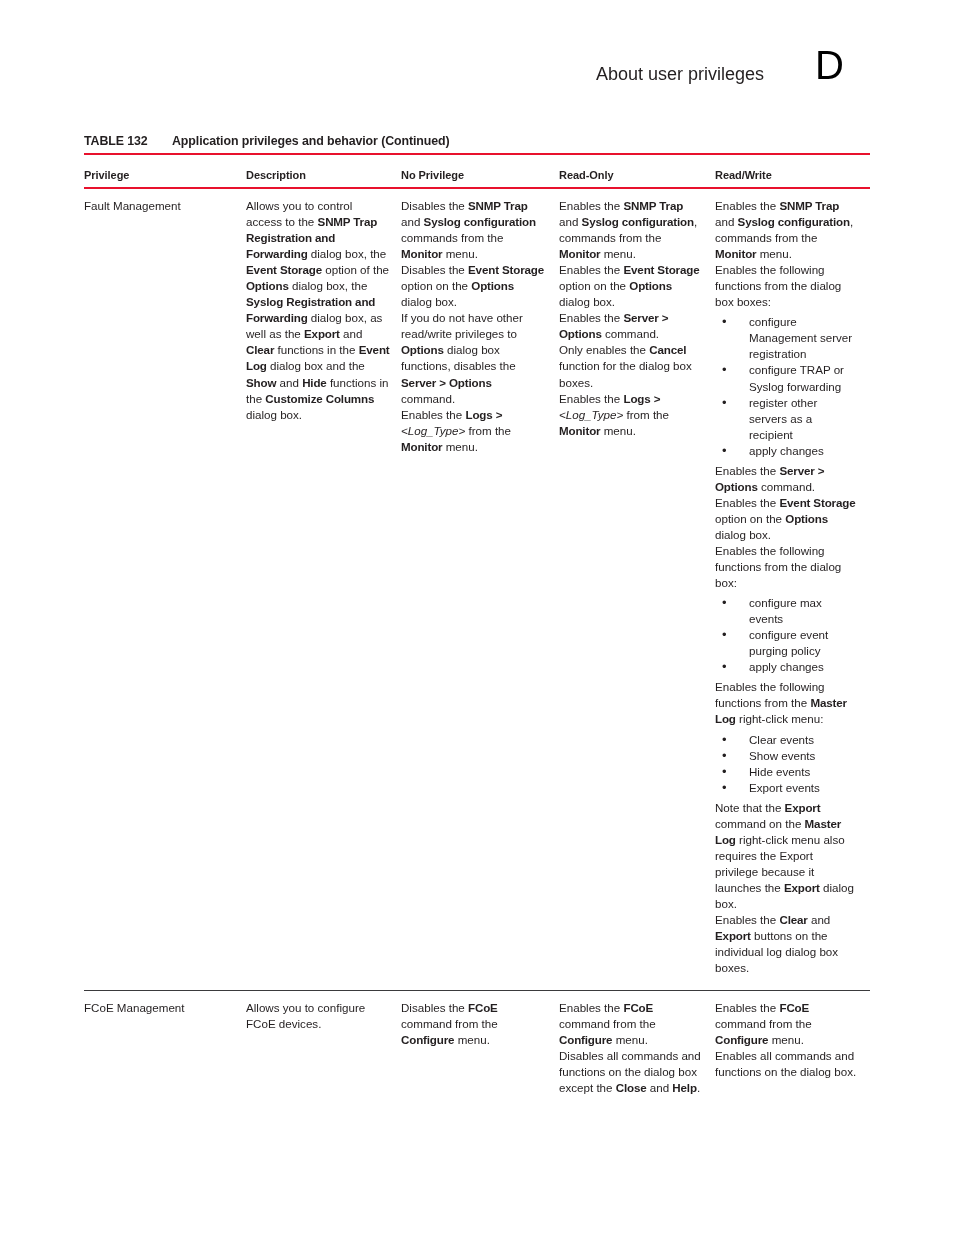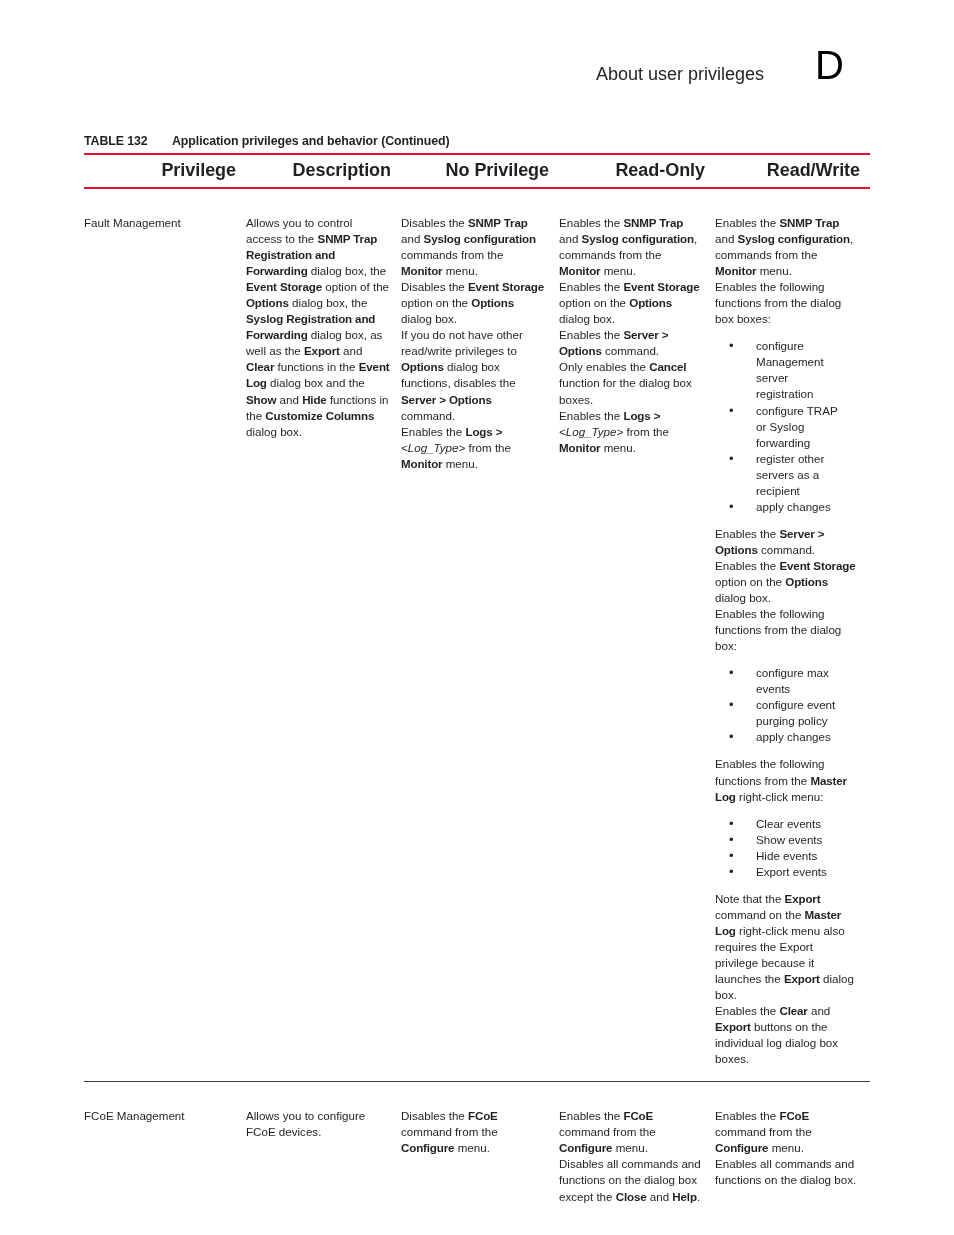--- a/index.html
+++ b/index.html
@@ -73,55 +73,55 @@
     width: 786px;
     font-size: 11.6px;
   }
   table.priv col.c1 { width: 162px; }
   table.priv col.c2 { width: 155px; }
   table.priv col.c3 { width: 158px; }
   table.priv col.c4 { width: 156px; }
   table.priv col.c5 { width: 155px; }
 
   table.priv th {
-    text-align: right;
+    text-align: left;
     vertical-align: top;
-    font-size: 18px;
+    font-size: 11px;
     font-weight: bold;
-    padding: 5px 10px 6px 0;
+    padding: 14px 10px 6px 0;
     color: #231f20;
     letter-spacing: -0.05px;
   }
   table.priv thead tr {
     border-bottom: 2px solid #e8112d;
   }
   table.priv td {
     vertical-align: top;
-    padding: 26px 11px 14px 0;
+    padding: 9px 11px 14px 0;
     line-height: 1.385;
     color: #231f20;
   }
   table.priv tbody tr {
     border-bottom: 1.6px solid #3a3a3c;
   }
   table.priv tbody tr:last-child {
     border-bottom: none;
   }
 
   .cell p {
     margin: 0 0 0 0;
   }
   .cell p + p { margin-top: 0; }
 
   b, strong { font-weight: bold; letter-spacing: -0.15px; }
   i, em { font-style: italic; }
 
   ul.blist {
     list-style: none;
-    margin: 11px;
+    margin: 4px;
     padding: 0;
   }
   ul.blist li {
     position: relative;
     padding-left: 30px;
     margin: 0;
     line-height: 1.385;
   }
   ul.blist li::before {
     content: "\2022";

